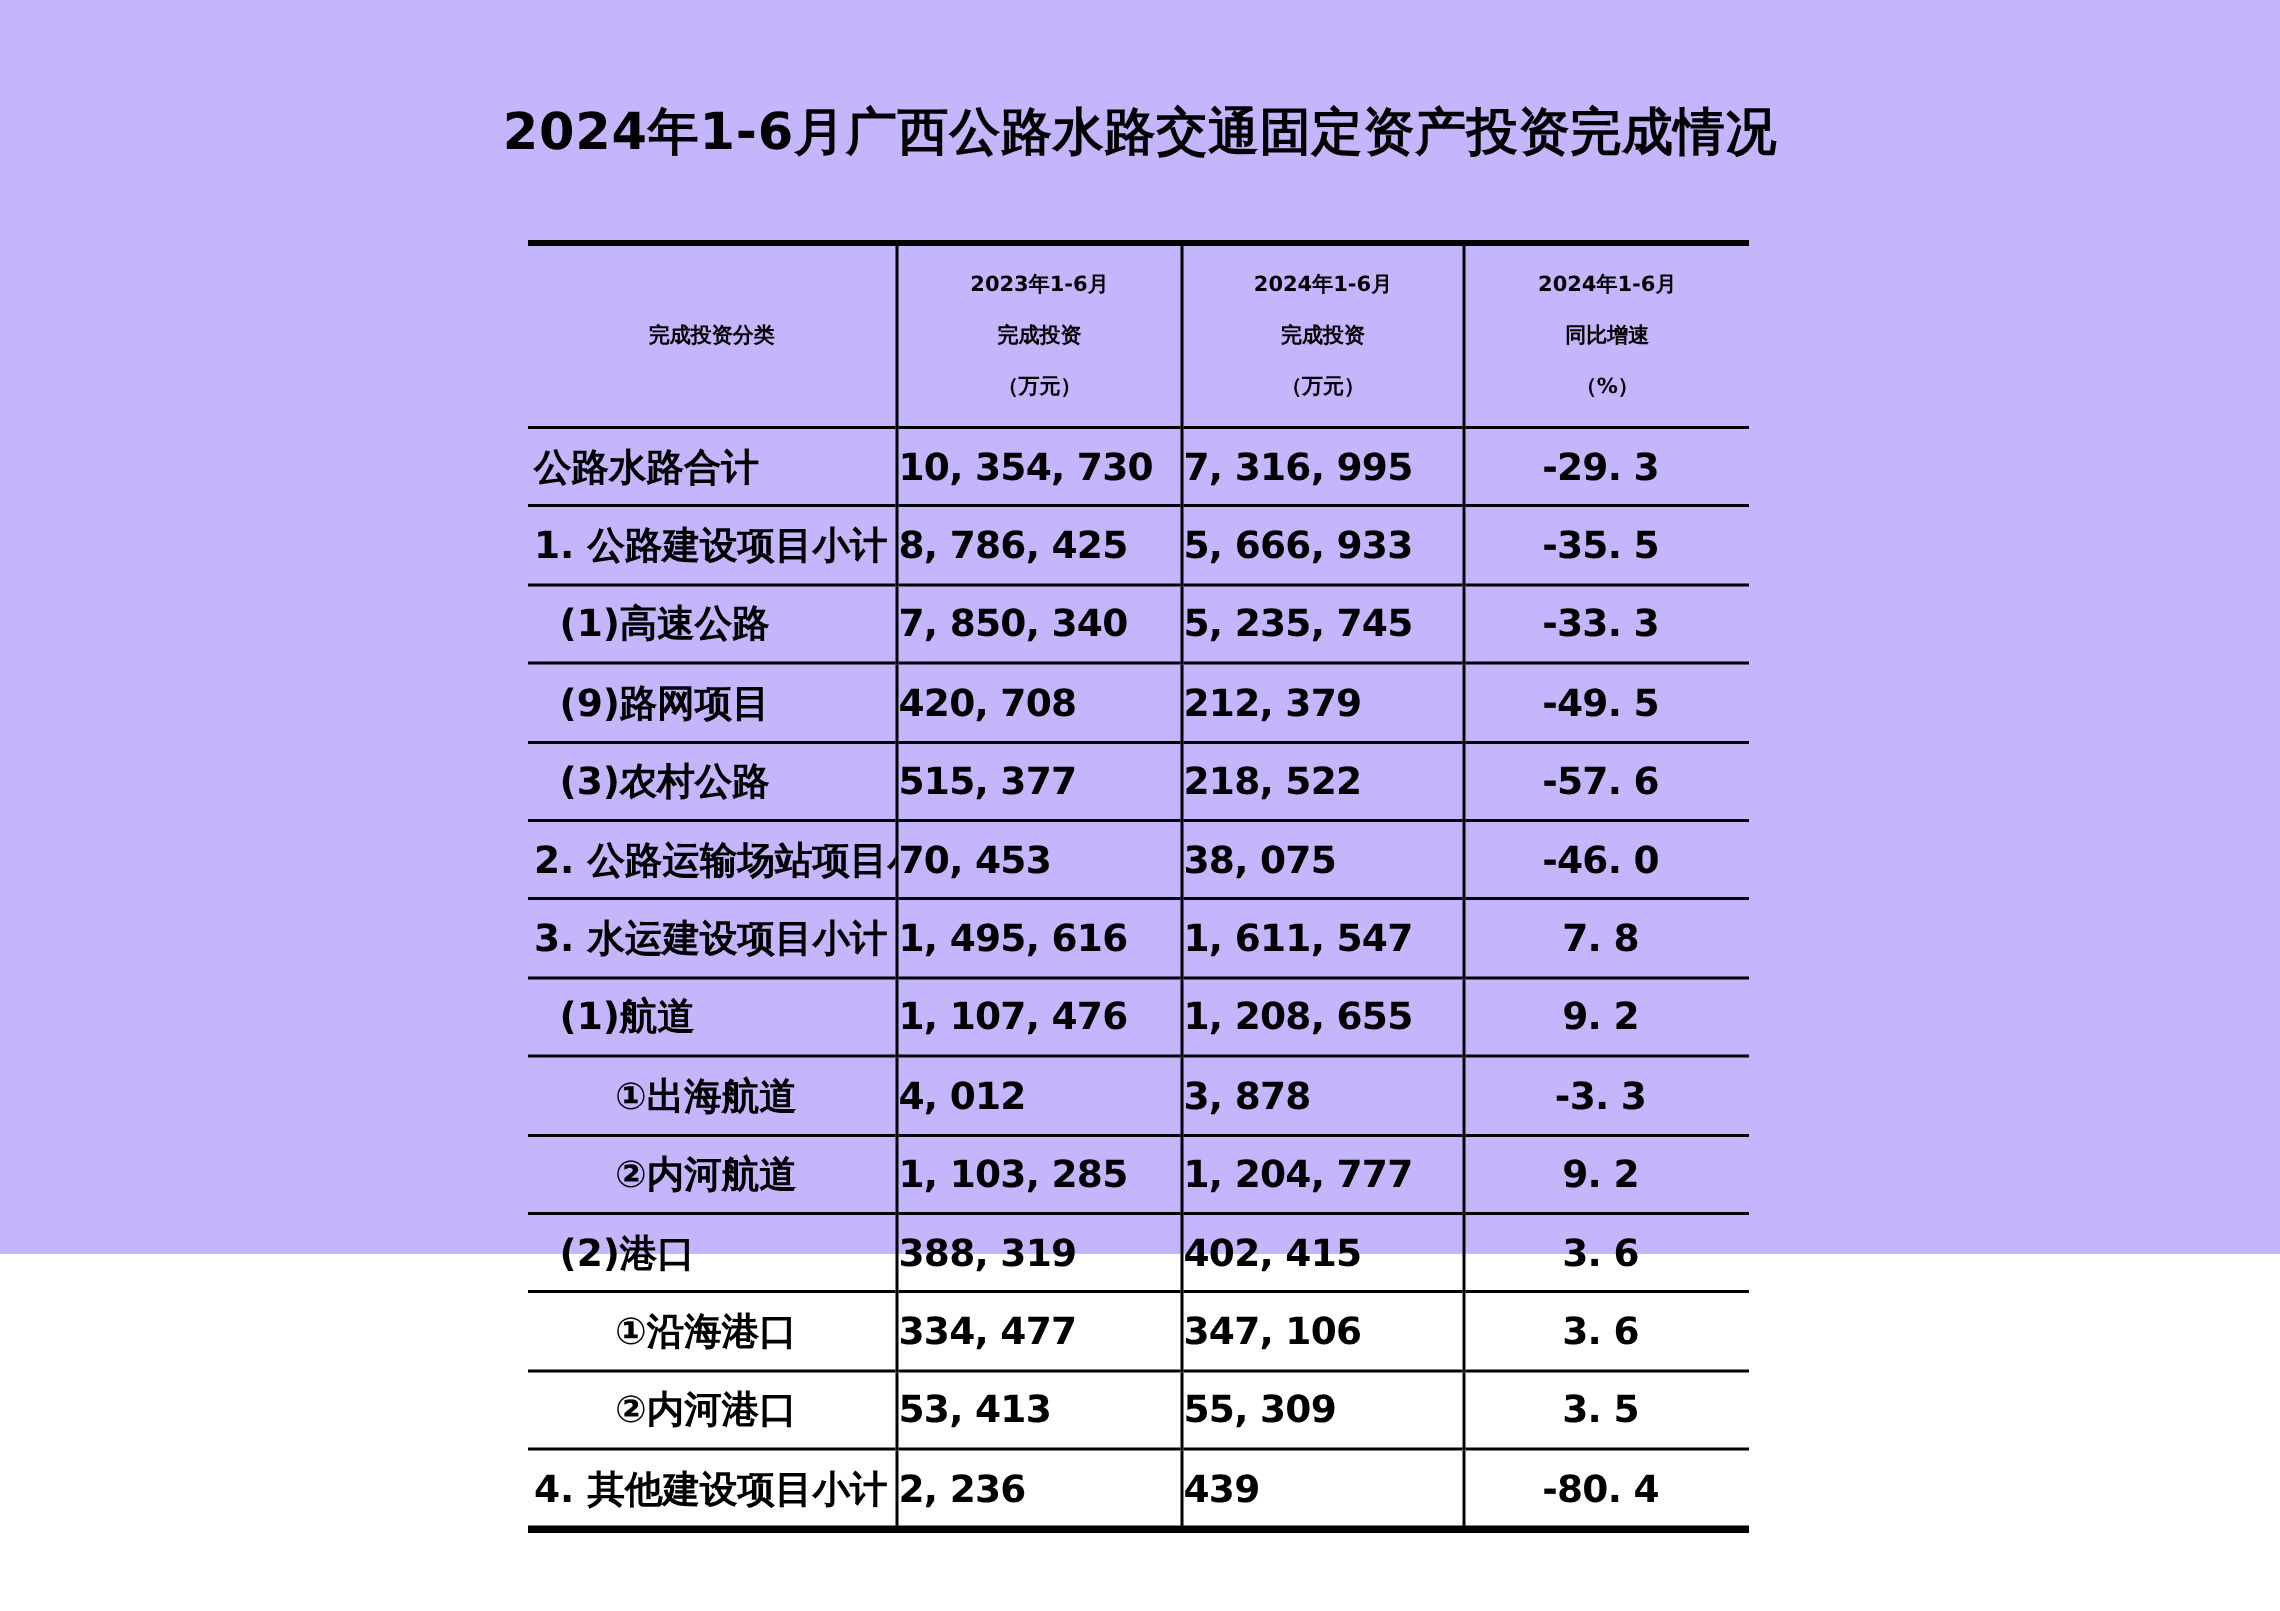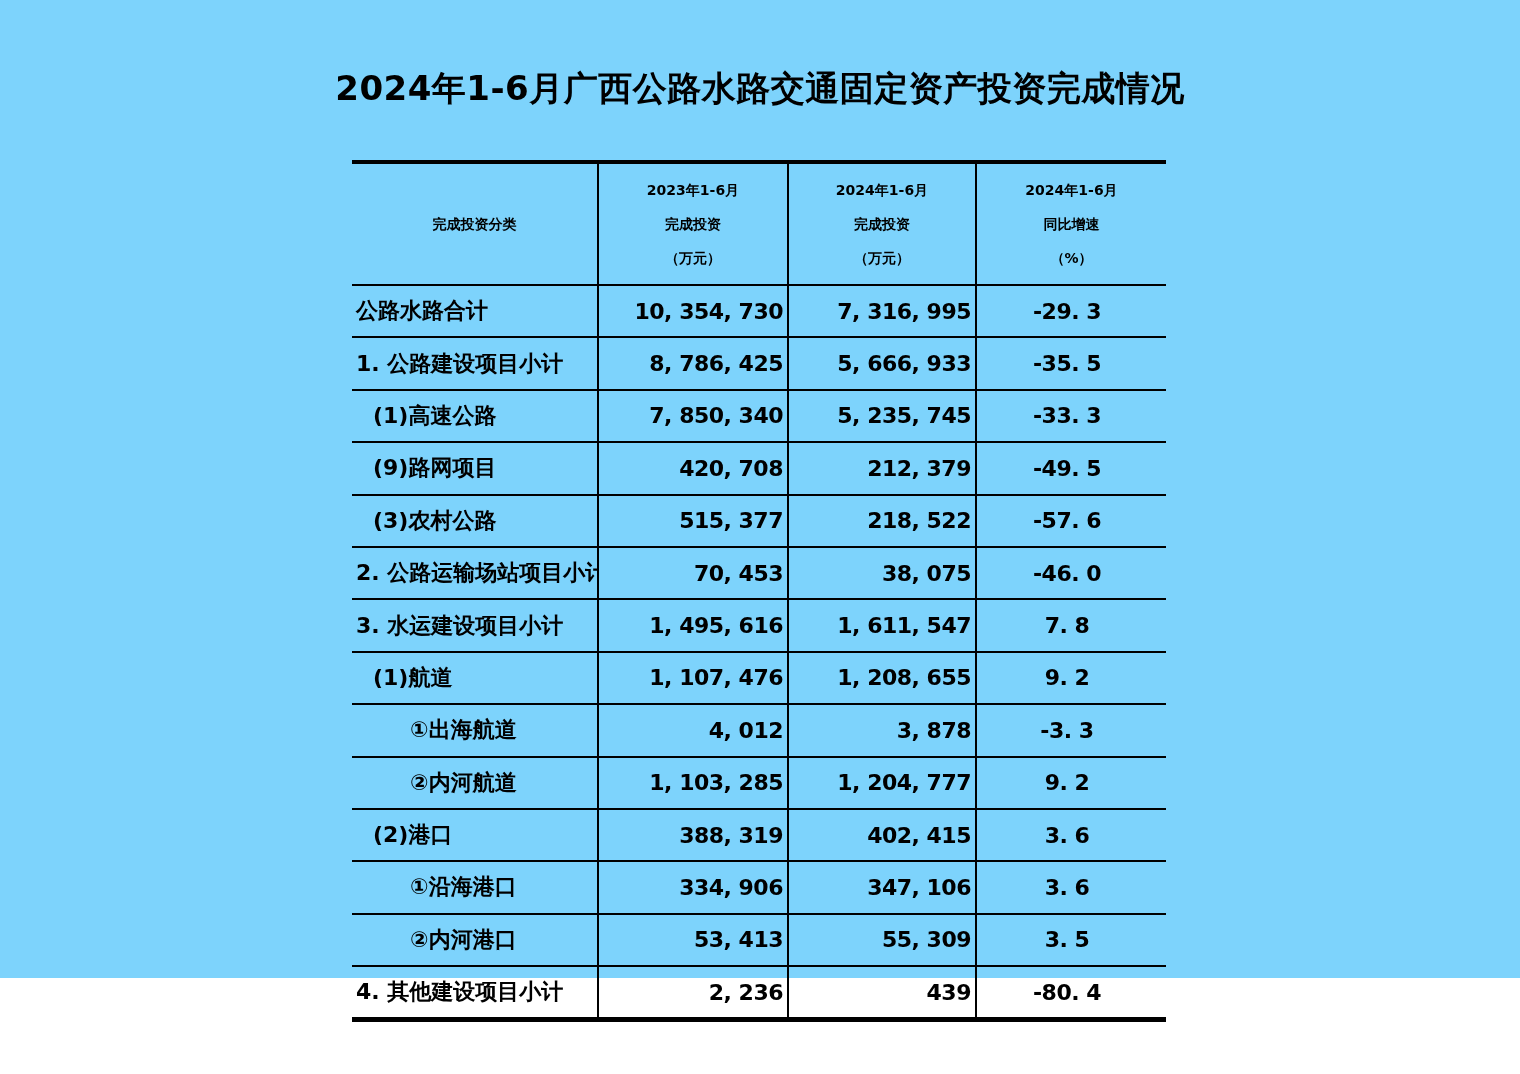--- a/index.html
+++ b/index.html
@@ -8,22 +8,22 @@
     width: 1520px;
     height: 1074px;
     background: #ffffff;
     overflow: hidden;
     font-family: "DejaVu Sans", "Liberation Sans", sans-serif;
     color: #000000;
   }
   .page {
     position: relative;
     width: 1520px;
-    height: 978px;
-    background: #7dd3fc;
+    height: 836px;
+    background: #c4b5fd;
   }
   .page-title {
     position: absolute;
     top: 66px;
     left: 0;
     width: 1520px;
     margin: 0;
     text-align: center;
     font-size: 34px;
     line-height: 44px;
@@ -69,28 +69,28 @@
   .inv-table thead th {
     height: 120px;
     font-size: 14px;
     line-height: 34px;
     text-align: center;
     vertical-align: middle;
     white-space: pre-line;
   }
   .inv-table tbody td {
     height: 50.4px;
-    font-size: 22px;
+    font-size: 25px;
     vertical-align: middle;
     white-space: nowrap;
   }
   td.c-label { text-align: left; padding-left: 4px; }
   tr.indent-1 td.c-label { padding-left: 21px; }
   tr.indent-2 td.c-label { padding-left: 58px; }
-  td.c-num { text-align: right; padding-right: 4px; letter-spacing: -0.5px; }
+  td.c-num { padding-right: 4px; letter-spacing: -0.5px; }
   td.c-growth { text-align: center; padding-right: 9px; letter-spacing: -0.5px; }
 </style>
 </head>
 <body>
 
 <div class="page">
 
   <h1 class="page-title">2024年1-6月广西公路水路交通固定资产投资完成情况</h1>
 
   <div class="table-wrap">
@@ -177,21 +177,21 @@
           <td class="c-growth">9. 2</td>
         </tr>
         <tr class="indent-1">
           <td class="c-label">(2)港口</td>
           <td class="c-num">388, 319</td>
           <td class="c-num">402, 415</td>
           <td class="c-growth">3. 6</td>
         </tr>
         <tr class="indent-2">
           <td class="c-label">①沿海港口</td>
-          <td class="c-num">334, 906</td>
+          <td class="c-num">334, 477</td>
           <td class="c-num">347, 106</td>
           <td class="c-growth">3. 6</td>
         </tr>
         <tr class="indent-2">
           <td class="c-label">②内河港口</td>
           <td class="c-num">53, 413</td>
           <td class="c-num">55, 309</td>
           <td class="c-growth">3. 5</td>
         </tr>
         <tr class="indent-0">

